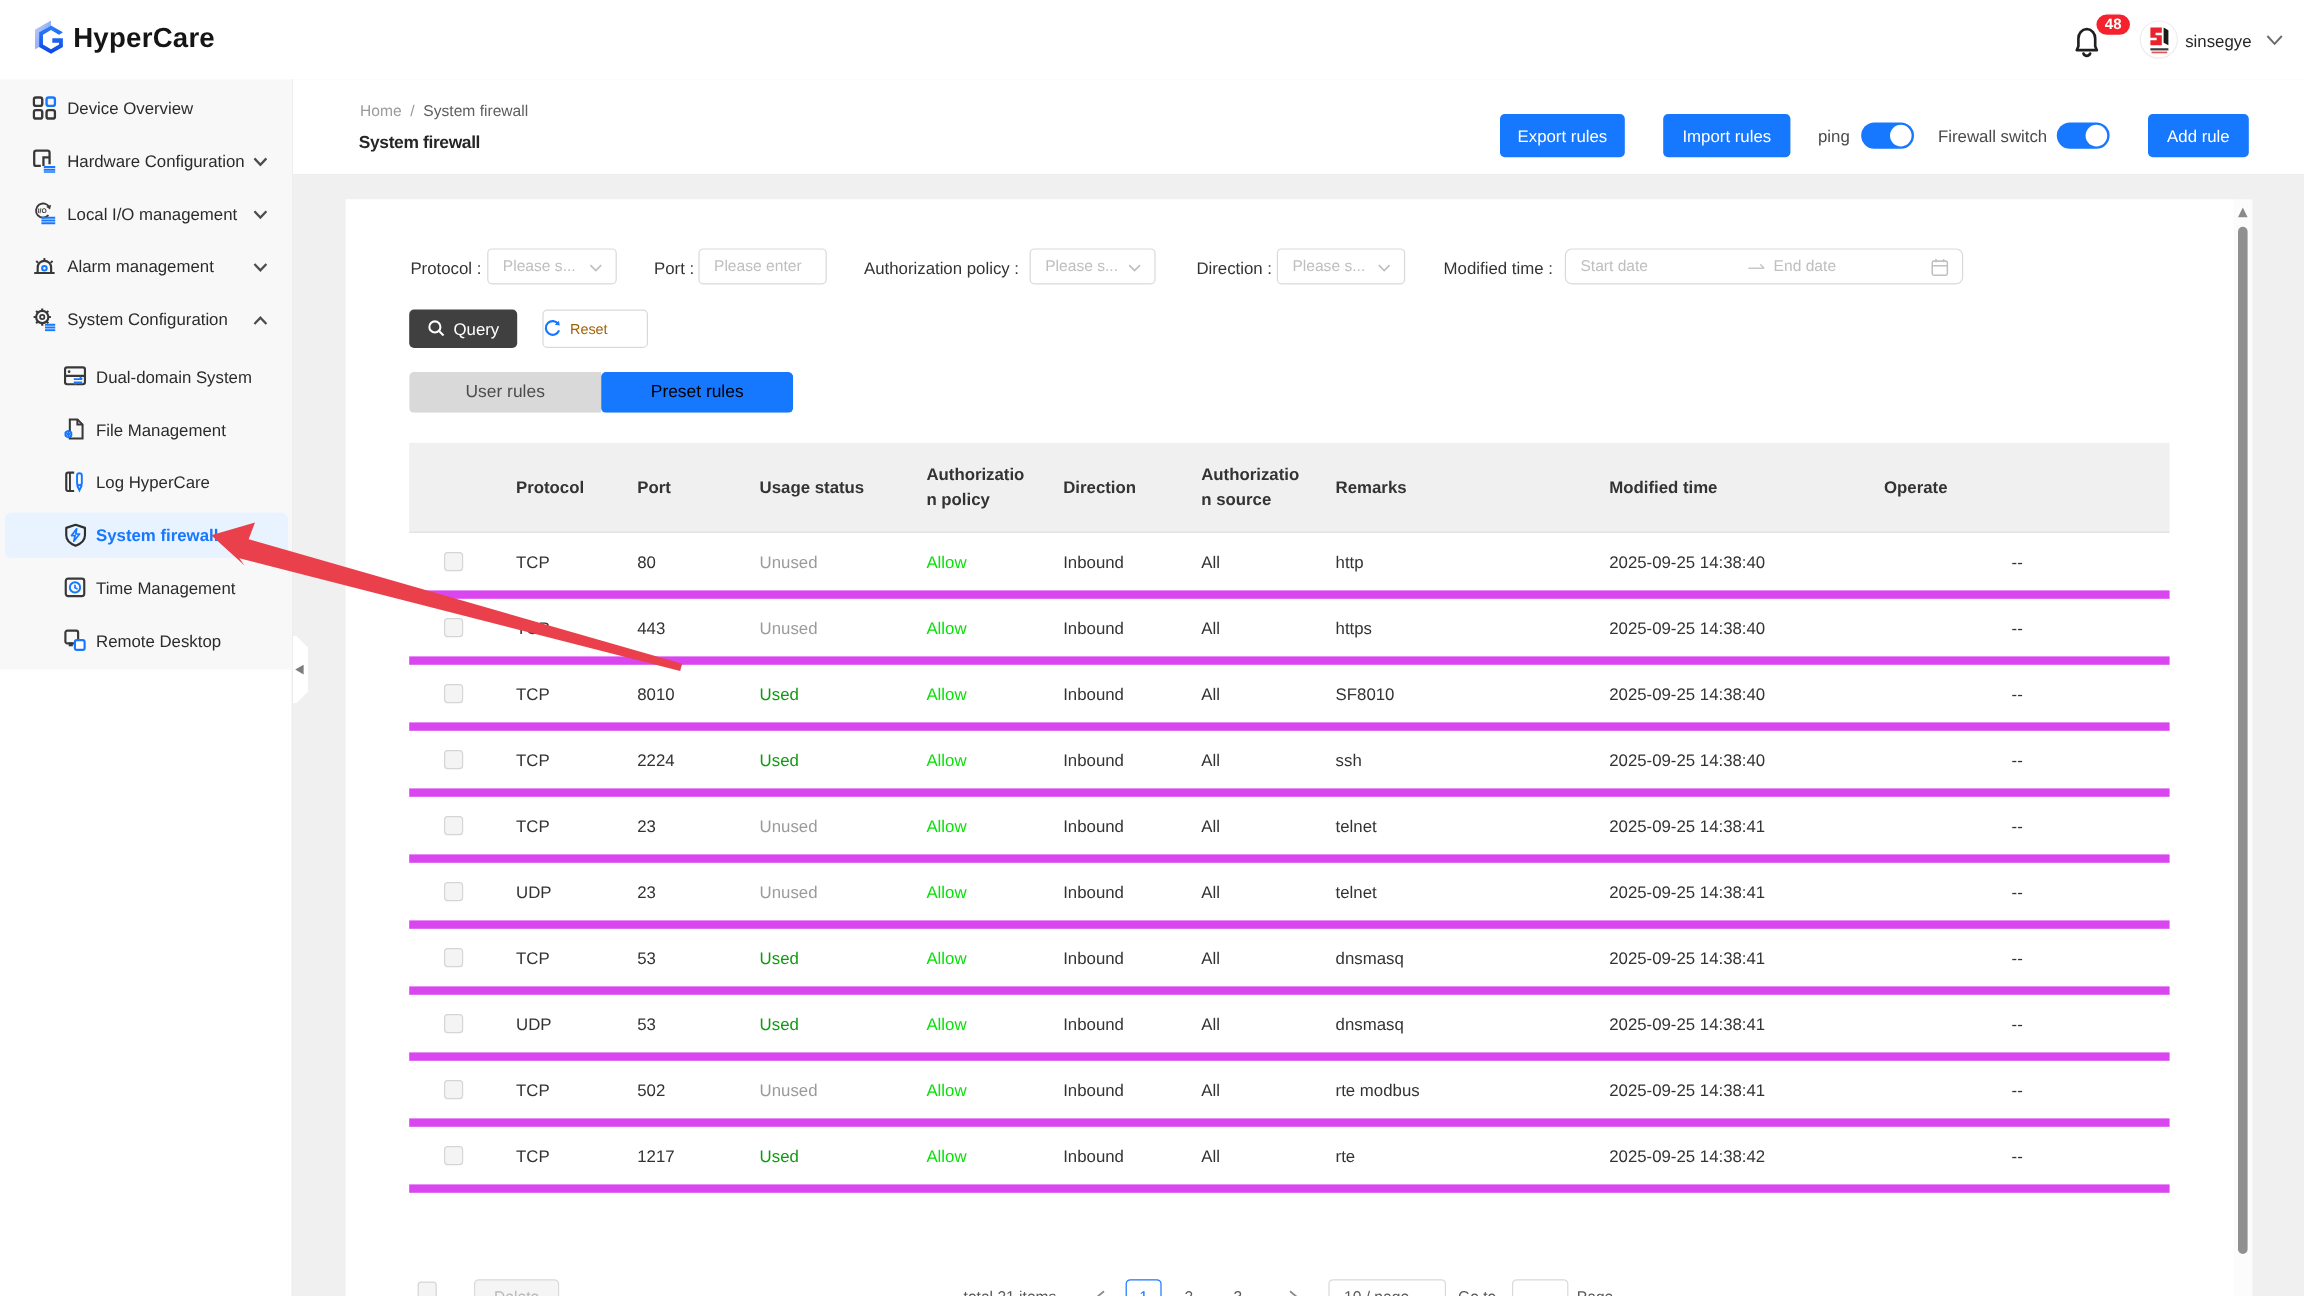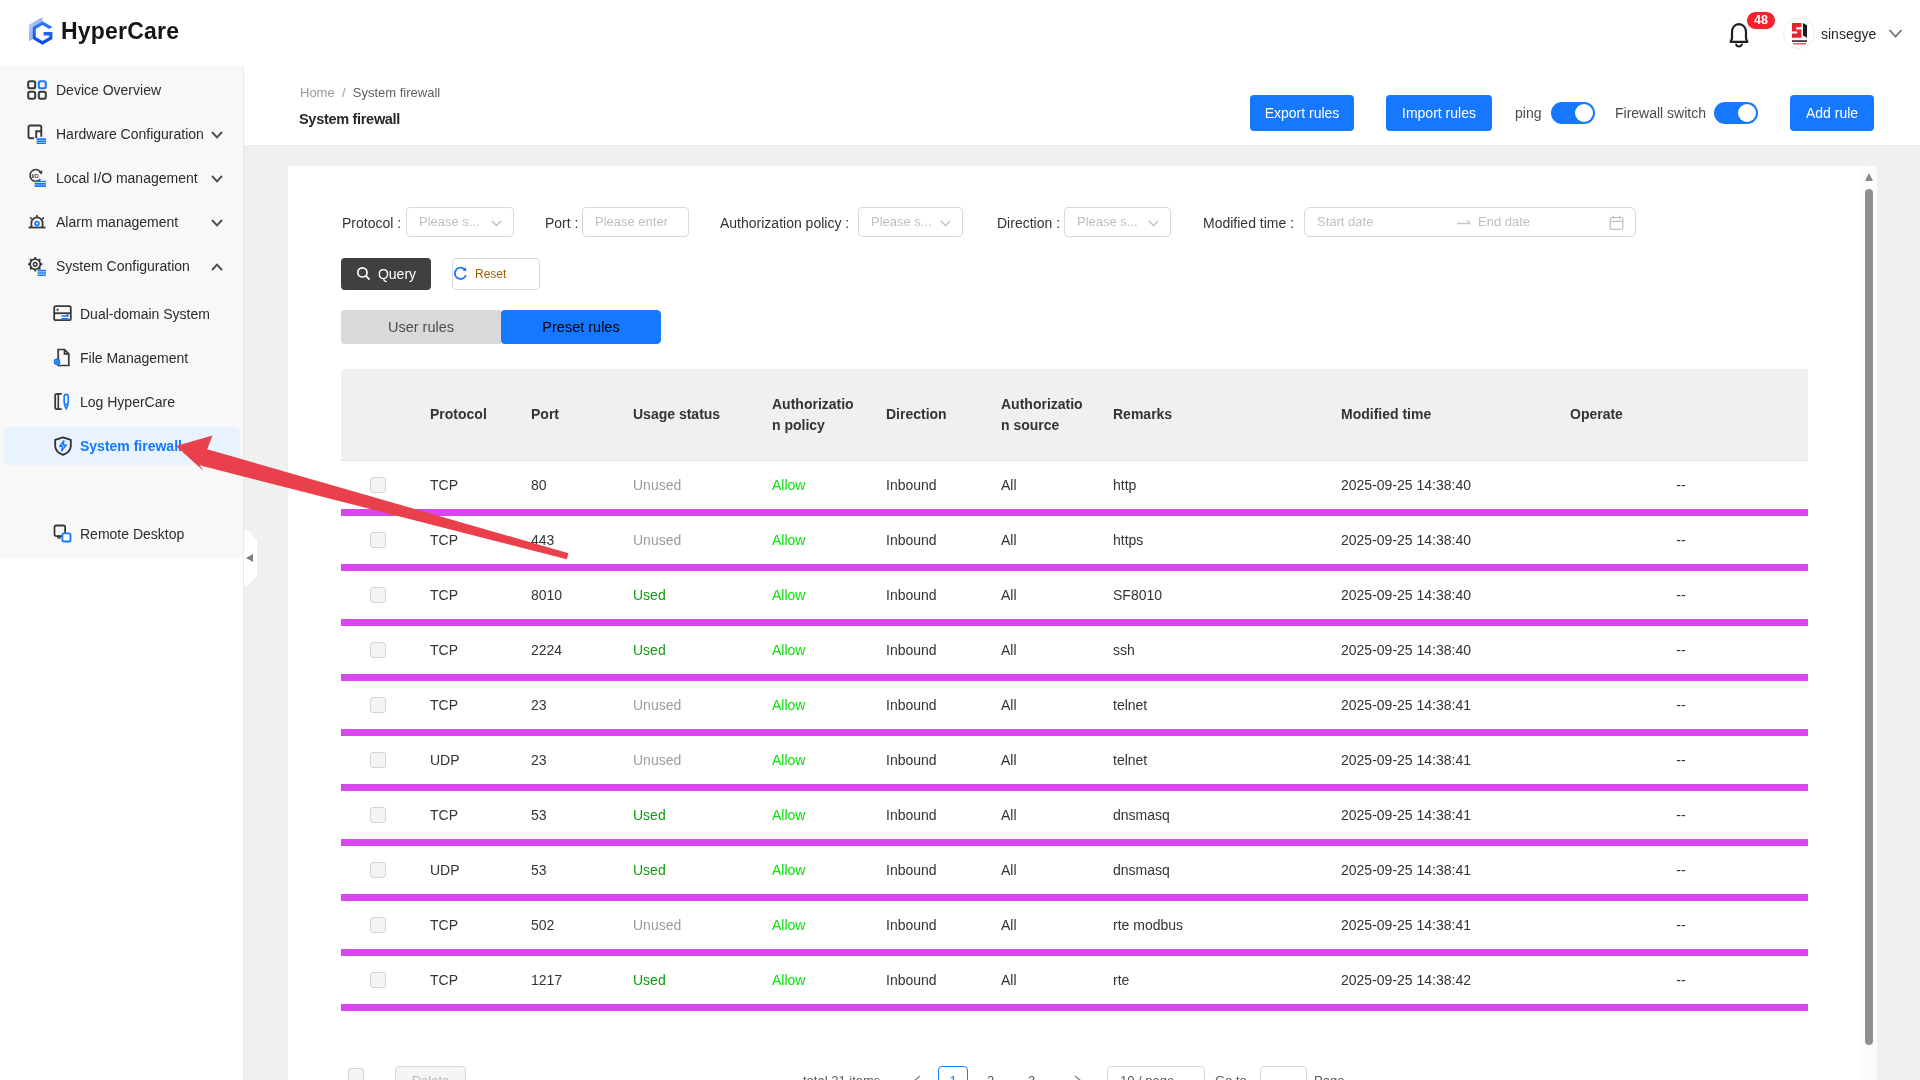--- a/index.html
+++ b/index.html
@@ -52,21 +52,21 @@
 #qbtn{position:absolute;left:53px;top:92px;width:90px;height:32px;background:#404040;border-radius:4px;color:#fff;font-size:14px;text-align:center;line-height:32px}
 #rbtn{position:absolute;left:164px;top:92px;width:88px;height:32px;background:#fff;border:1px solid #d9d9d9;border-radius:4px;color:#a16207;font-size:12px;text-align:left;line-height:30px}
 
 #tabs{position:absolute;left:53px;top:144px;height:34px;border-radius:4px;overflow:hidden}
 .tab{display:inline-block;width:160px;height:34px;font-size:14.5px;text-align:center;line-height:34px;float:left}
 #tab1{background:#d9d9d9;color:#4d4d4d}
 #tab2{background:#1677ff;color:#000000;border-radius:4px}
 
 #tbl{position:absolute;left:53px;top:203px;width:1467px}
 .trow{display:grid;grid-template-columns:73px 101px 102px 139px 114px 115px 112px 228px 229px 254px;align-items:center}
-#thead{height:92px;background:#f0f0f0;font-weight:bold;font-size:14px;color:#333;border-bottom:1px solid #e0e0e0;line-height:21px}
+#thead{height:75px;background:#f0f0f0;font-weight:bold;font-size:14px;color:#333;border-bottom:1px solid #e0e0e0;line-height:21px}
 .td{padding-left:16px;font-size:14px;color:#333;white-space:nowrap}
 .body-row{height:55px;border-bottom:7px solid #d946ef}
 .cbx{width:16px;height:16px;border:1px solid #d5d5d5;border-radius:3px;background:#f4f4f4;margin-left:29px}
 .gray{color:#9b9b9b}
 .gn1{color:#0f9b0f}
 .gn2{color:#0ae00a}
 .opr{text-align:center;padding:0}
 
 #pgn{position:absolute;left:0;top:900px;width:1574px;height:40px;font-size:13px;color:#595959}
 .pgbox{position:absolute;top:0;height:30px;border:1px solid #d9d9d9;border-radius:4px;background:#fff}
@@ -381,20 +381,28 @@
 </svg>
 <div class="tx">Log HyperCare</div>
 </div>
 <div class="si" style="top:358px">
 <svg class="ic" width="20" height="20" viewBox="0 0 20 20">
 <path d="M10,1.3 L17.8,3.9 V10 Q17.8,15.7 10,18.8 Q2.2,15.7 2.2,10 V3.9 Z" fill="none" stroke="#2f2f2f" stroke-width="1.8" stroke-linejoin="round"></path>
 <path d="M10.9,4.6 L6.6,10.3 H9.6 L8.5,15 L13.3,9 H10.2 Z" fill="none" stroke="#1677ff" stroke-width="1.4" stroke-linejoin="round"></path>
 </svg>
 <div class="tx" style="color:#1677ff;font-weight:bold">System firewall</div>
 </div>
+<div class="si" style="top:402px">
+<svg class="ic" width="19" height="19" viewBox="0 0 19 19">
+<rect x="1.8" y="2.2" width="15.4" height="14.6" rx="2" fill="none" stroke="#383838" stroke-width="1.8"></rect>
+<circle cx="9.5" cy="9.5" r="4.3" fill="none" stroke="#1677ff" stroke-width="1.6"></circle>
+<path d="M9.5,7.2 V9.7 L11.6,10.8" fill="none" stroke="#1677ff" stroke-width="1.4"></path>
+</svg>
+<div class="tx">Time Management</div>
+</div>
 <div class="si" style="top:446px">
 <svg class="ic" width="19" height="19" viewBox="0 0 19 19">
 <rect x="1.5" y="1.5" width="10.6" height="10.6" rx="1.6" fill="none" stroke="#383838" stroke-width="1.8"></rect>
 <rect x="4.3" y="11.4" width="3.4" height="3.2" fill="#383838"></rect>
 <rect x="9.4" y="9.4" width="8.1" height="8.1" rx="1.6" fill="#fff" stroke="#1677ff" stroke-width="1.8"></rect>
 </svg>
 <div class="tx">Remote Desktop</div>
 </div>
 <div id="handle">
         <div class="tri"></div>

